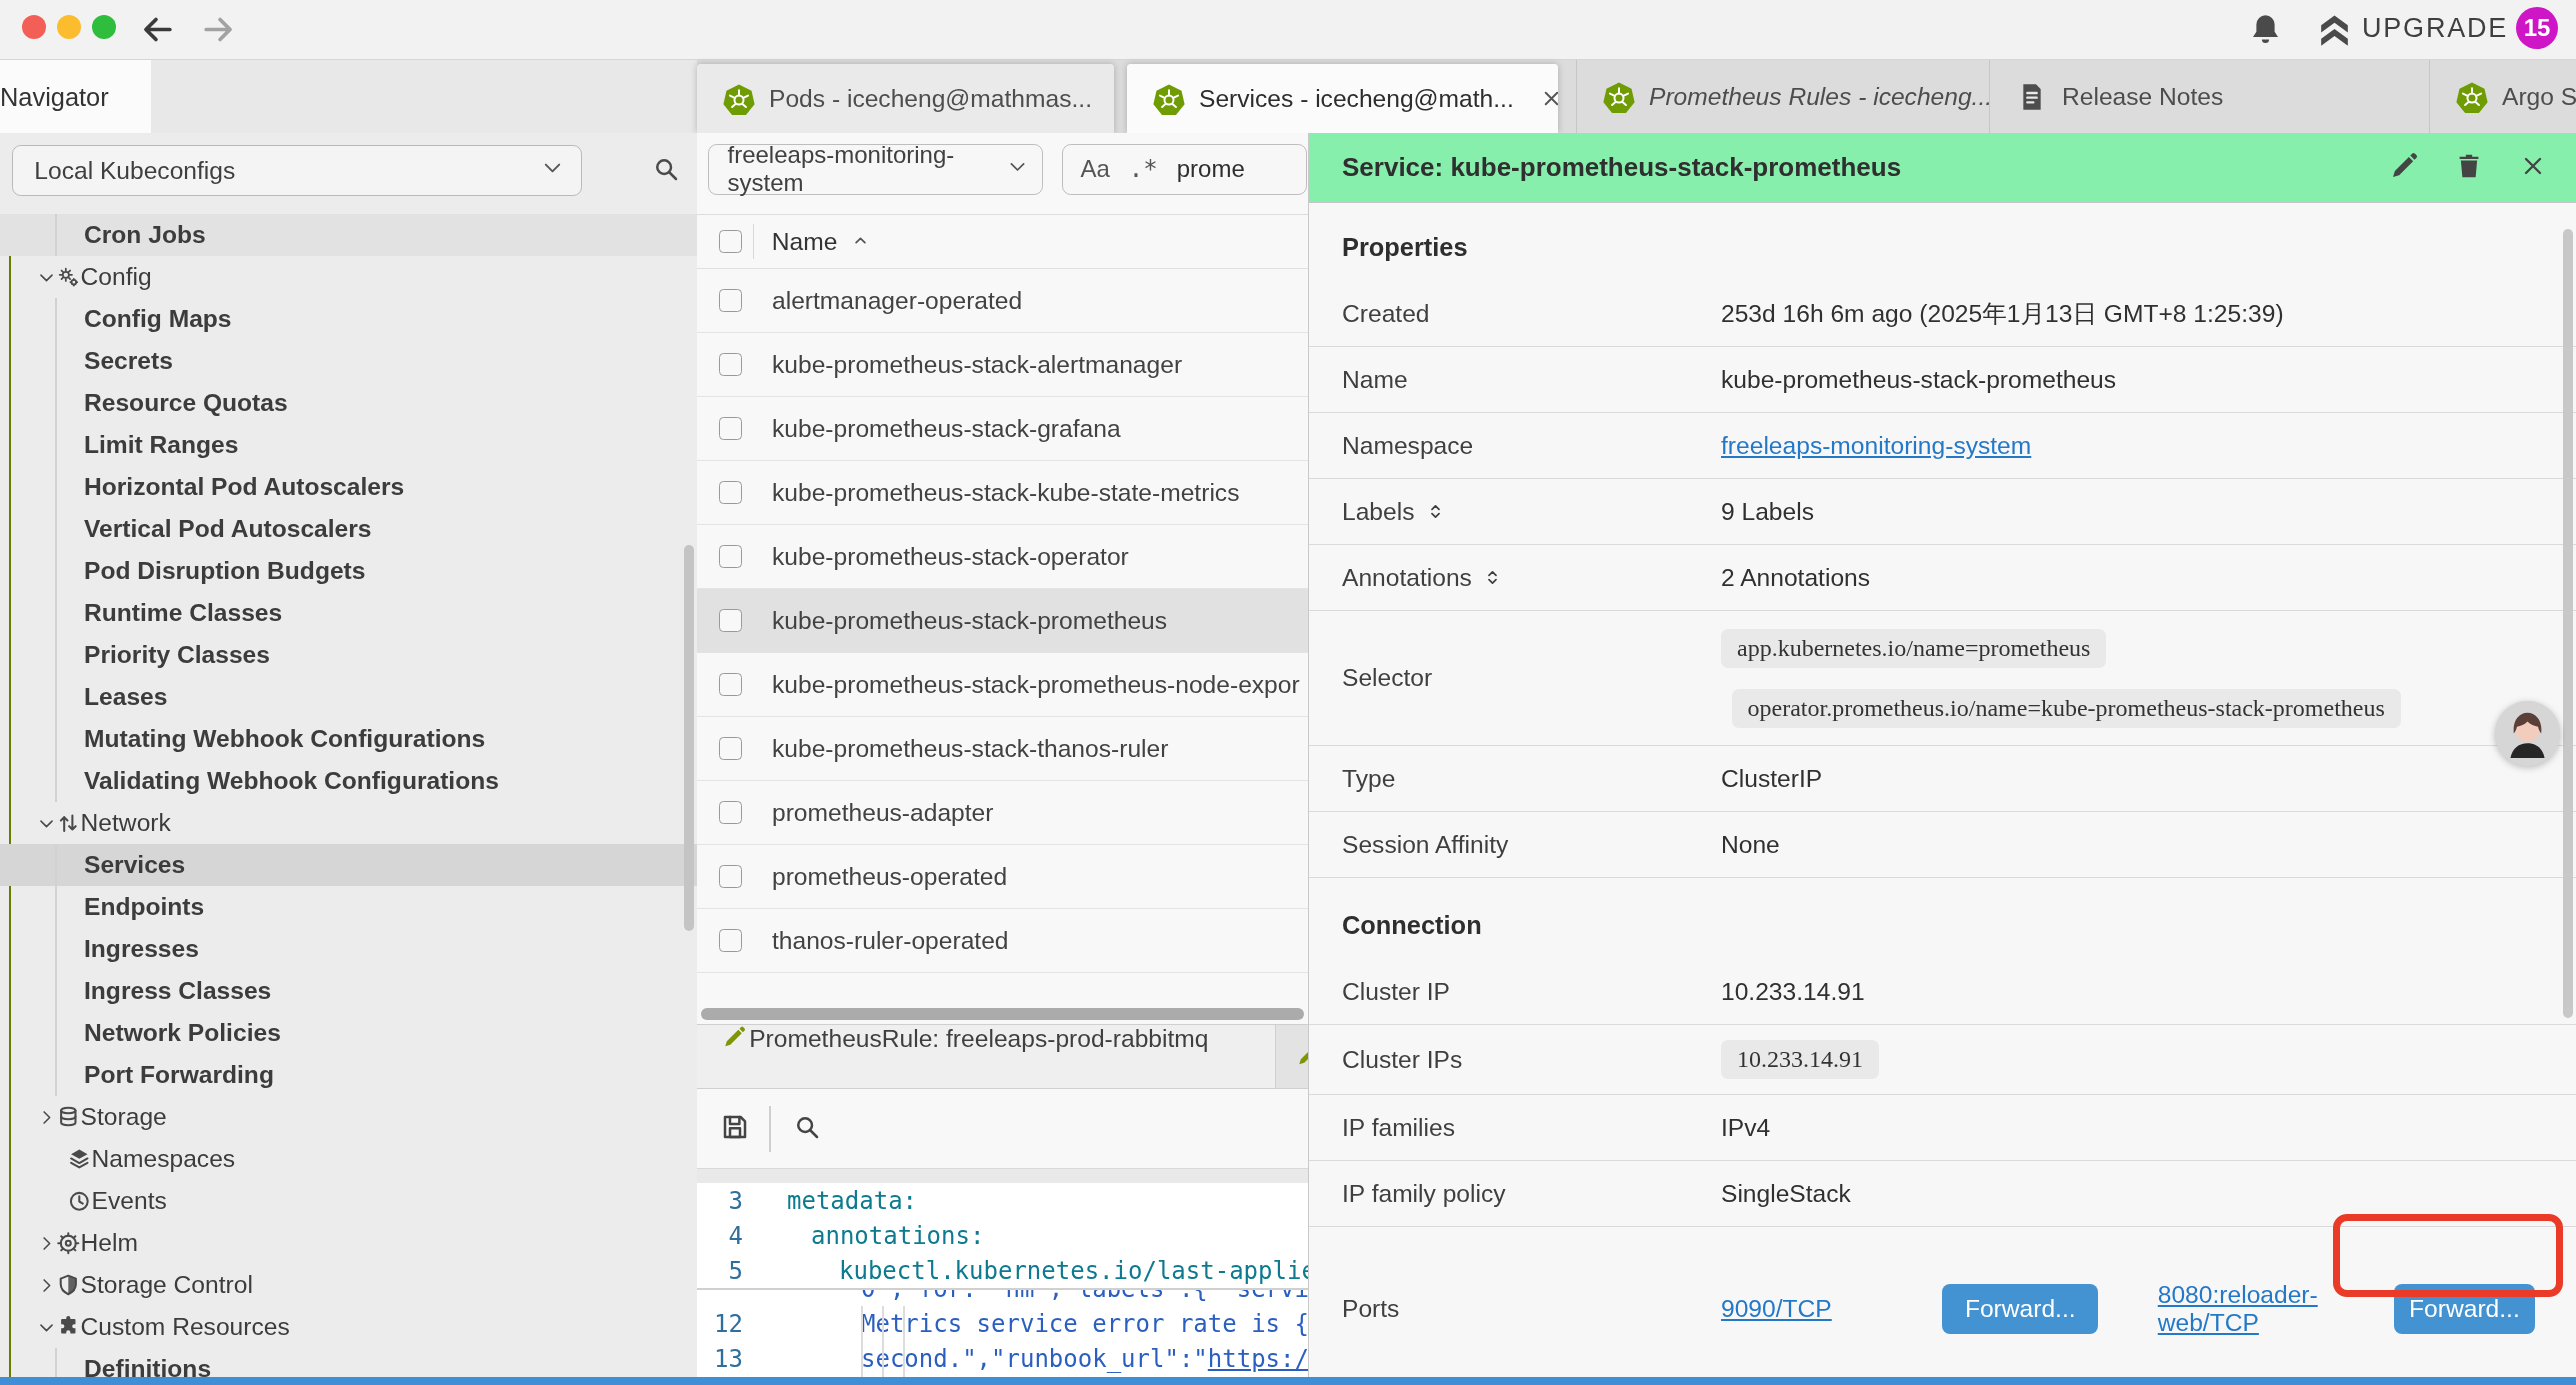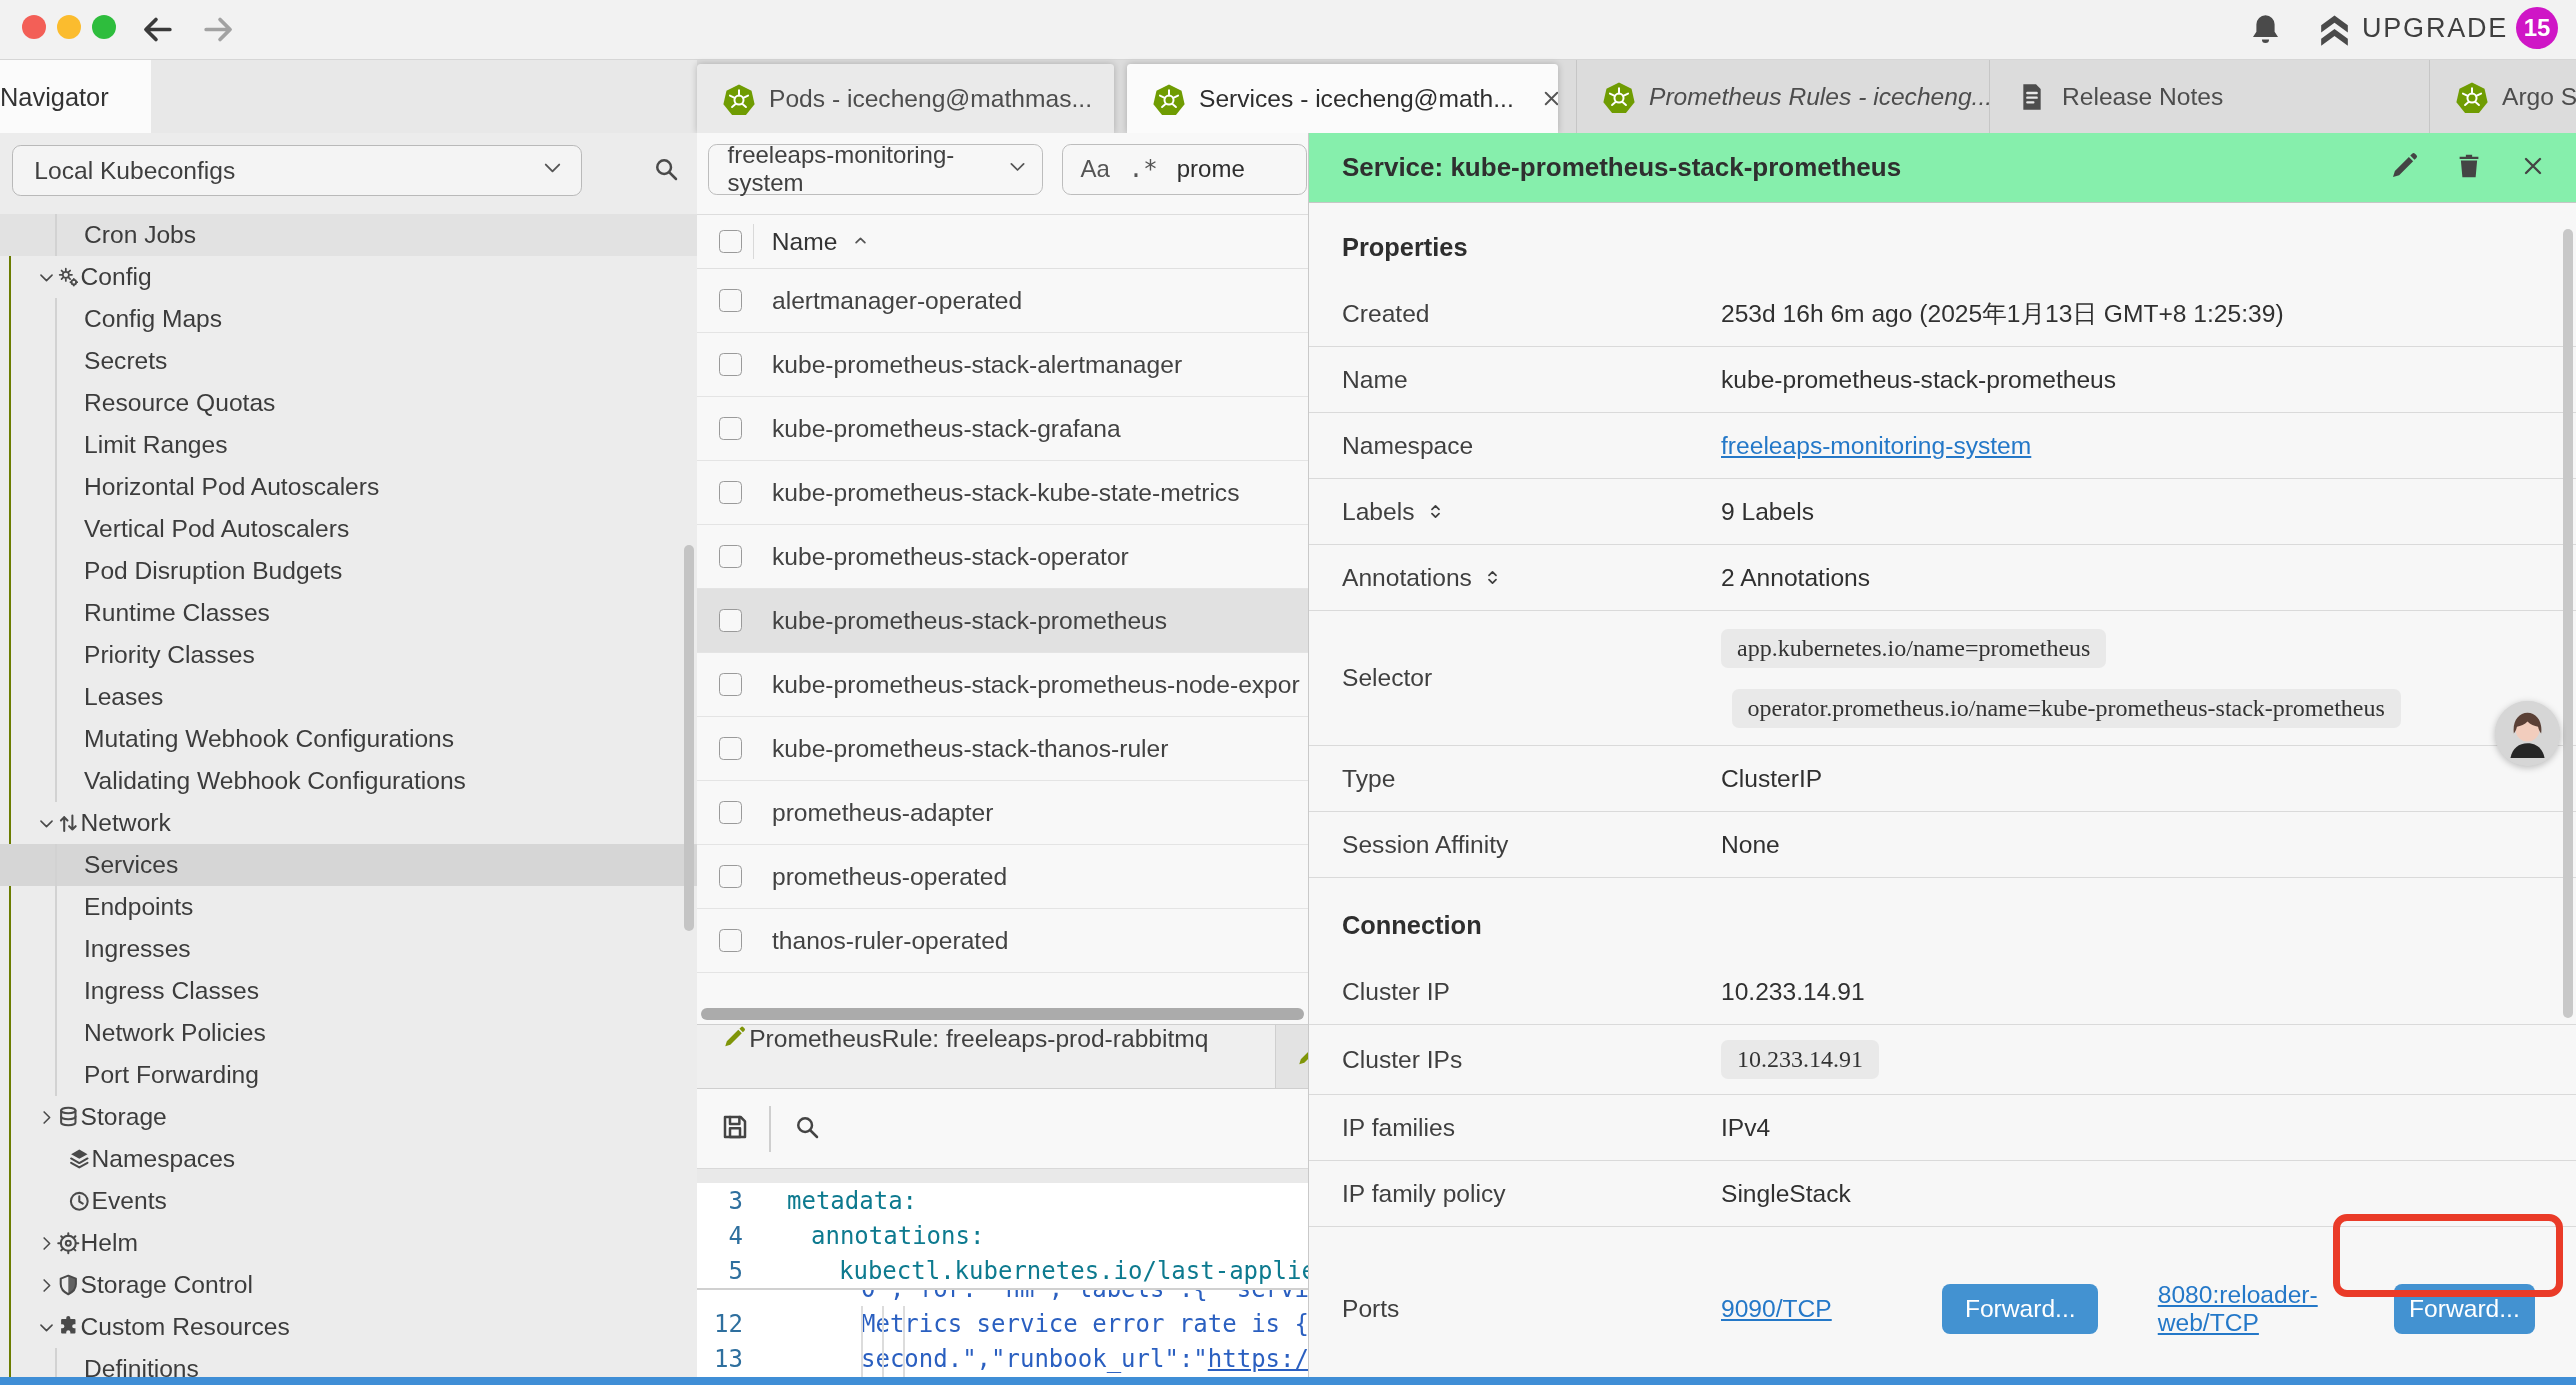--- a/index.html
+++ b/index.html
@@ -34,21 +34,21 @@
   
   #sidebar { position:absolute; left:0; top:133px; width:697px; height:1252px; background:#ececec; overflow:hidden; }
   #kubeconfig-select { position:absolute; left:12.3px; top:12.3px; width:570px; height:51px;
     border:1.8px solid #b9b9b9; border-radius:8.8px; background:#f4f4f4;
     display:flex; align-items:center; padding:0 17.5px 0 21px; font-size:24.6px; color:#3f3f3f; }
   #kubeconfig-select .chev { margin-left:auto; color:#555; }
   #sidebar-search { position:absolute; left:651px; top:21px; color:#4a4a4a; }
   #tree { position:absolute; left:0; top:81px; right:0; bottom:0; }
   #tree-accent { position:absolute; left:8.8px; top:0; bottom:0; width:2.6px; background:#6b7c00; }
   .trow { position:relative; height:42px; display:flex; align-items:center; font-size:24.6px; color:#3c3c3c; white-space:nowrap; }
-  .trow.child { padding-left:84px; }
+  .trow.child { padding-left:84px;font-weight:bold; }
   .trow.child::before { content:""; position:absolute; left:55px; top:0; bottom:0; width:1.8px; background:#d2d2d2; }
   .trow.group { padding-left:37px; }
   .trow.toplevel { padding-left:67px; }
   .trow .tchev { width:26px; color:#4a4a4a; }
   .trow .ticon { width:33px; color:#4a4a4a; }
   .trow.selected { background:#d6d6d6; }
   .trow.hover { background:#e2e2e2; }
   #sidebar-scrollthumb { position:absolute; right:2.6px; top:412px; width:10.5px; height:386px;
     background:#c4c4c4; border-radius:5.3px; }
 

